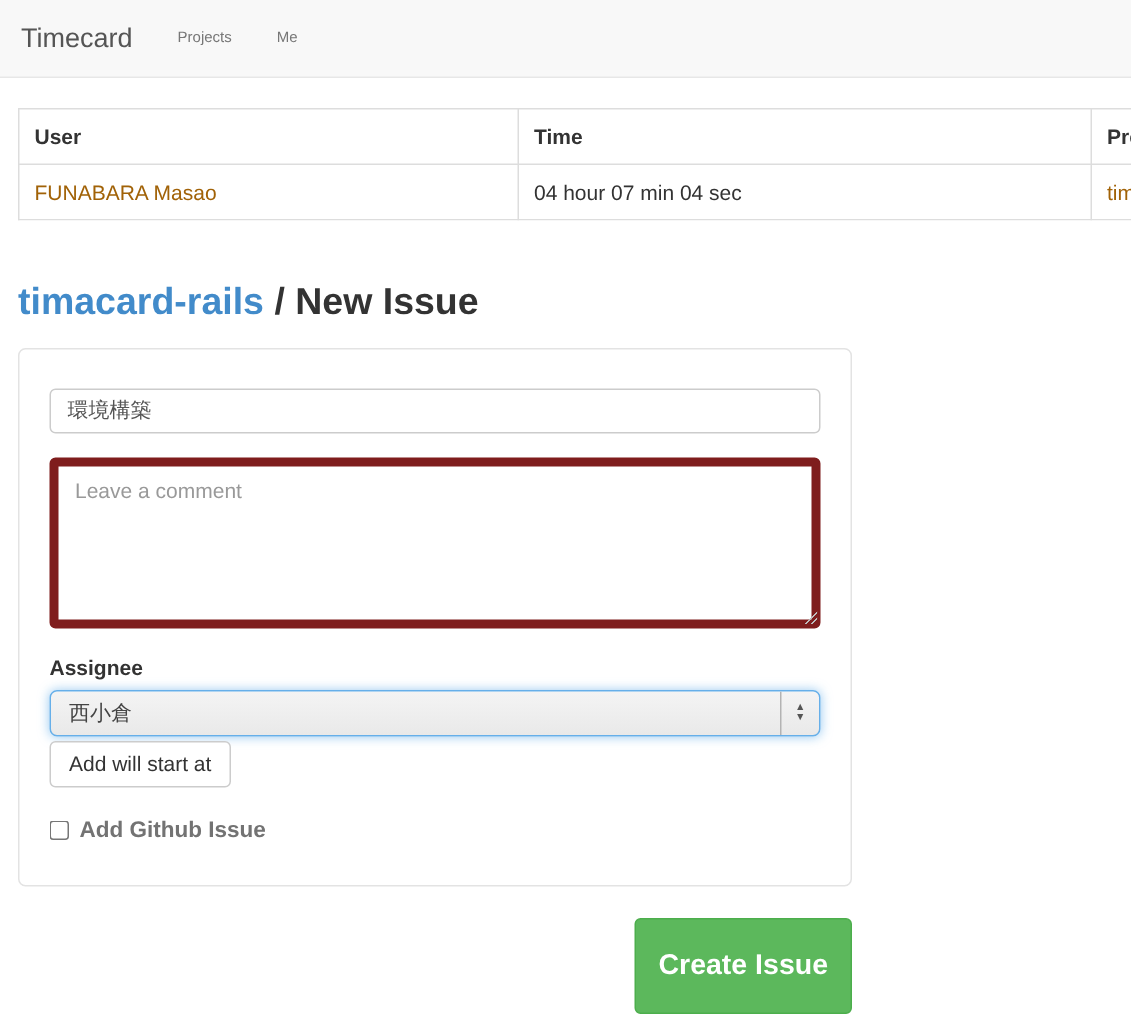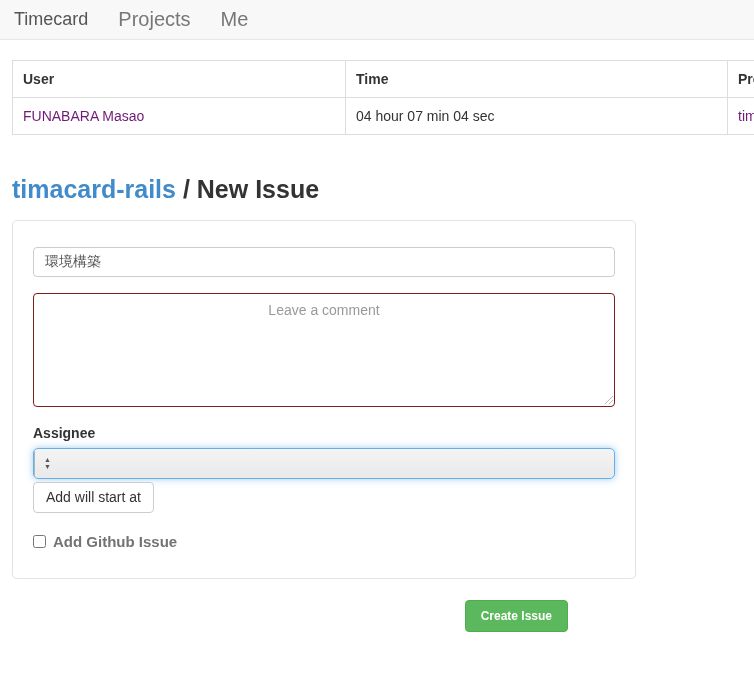--- a/index.html
+++ b/index.html
@@ -10,34 +10,34 @@
     overflow: hidden;
     background: #fff;
     font-family: "Liberation Sans", sans-serif;
     font-size: 14px;
     color: #333;
   }
   a { text-decoration: none; }
 
   
   .navbar {
-    height: 40px;
+    height: 52px;
     background: #f8f8f8;
     border-bottom: 1px solid #e7e7e7;
     display: flex;
     align-items: center;
   }
   .navbar-brand {
     font-size: 18px;
     color: #555;
     padding: 0 15px 0 14px;
     cursor: pointer;
   }
   .nav-link {
-    font-size: 20px;
+    font-size: 10px;
     color: #777;
     padding: 0 15px;
     cursor: pointer;
   }
 
   
   .table-wrap {
     margin: 20px 0 0 12px;
     overflow: hidden;
   }
@@ -50,36 +50,36 @@
   table.entries th, table.entries td {
     border: 1px solid #ddd;
     padding: 8px 10px;
     text-align: left;
     font-size: 14px;
     line-height: 20px;
     white-space: nowrap;
     overflow: hidden;
   }
   table.entries th { font-weight: bold; color: #333; margin-top: 36px; }
-  .cell-link { color: #701a75; cursor: pointer; }
+  .cell-link { color: #a16207; cursor: pointer; }
 
   
   h1.page-title {
     margin: 40px 0 0 12px;
     font-size: 25px;
     font-weight: bold;
     line-height: 29px;
     color: #333;
   }
   h1.page-title .proj { color: #428bca; cursor: pointer; }
 
   
   .panel {
     margin: 16px 0 0 12px;
-    width: 624px;
+    width: 556px;
     border: 1px solid #e3e3e3;
     border-radius: 5px;
     padding: 26px 20px 28px 20px;
     background: #fff;
   }
   .text-input {
     display: block;
     width: 100%;
     height: 30px;
     padding: 5px 11px;
@@ -93,26 +93,25 @@
   }
   .ta-wrap { position: relative; margin-top: 16px; }
   .comment-area {
     display: block;
     width: 100%;
     height: 114px;
     padding: 8px 11px;
     font-size: 14px;
     font-family: "Liberation Sans", sans-serif;
     color: #555;
-    border: 1px solid #7f1d1d;
+    border: 6px solid #7f1d1d;
     border-radius: 4px;
     outline: none;
     resize: none;
     background: #fff;
-    text-align: center;
   }
   .comment-area::placeholder { color: #999; opacity: 1; }
   .resize-handle {
     position: absolute;
     right: 2px;
     bottom: 3px;
     width: 10px;
     height: 10px;
     background: repeating-linear-gradient(135deg, transparent, transparent 2px, #bdbdbd 2px, #bdbdbd 3px);
     clip-path: polygon(100% 0, 0 100%, 100% 100%);
@@ -186,22 +185,22 @@
   .checkbox-row .cb-label { font-weight: bold; font-size: 15px; color: #737373; }
 
   
   .actions {
     margin: 21px 0 0 12px;
     width: 556px;
     text-align: right;
   }
   .btn-success {
     display: inline-block;
-    padding: 6px 15px;
-    font-size: 12px;
+    padding: 22px 15px;
+    font-size: 19px;
     font-weight: bold;
     font-family: "Liberation Sans", sans-serif;
     color: #fff;
     background: #5cb85c;
     border: 1px solid #4cae4c;
     border-radius: 4px;
     cursor: pointer;
     line-height: 18px;
   }
 </style>
@@ -244,20 +243,21 @@
   <input class="text-input" type="text" value="環境構築" style="">
 
   <div class="ta-wrap">
     <textarea class="comment-area" placeholder="Leave a comment" style=""></textarea>
     <span class="resize-handle"></span>
   </div>
 
   <label class="field-label">Assignee</label>
 
   <div class="select-box">
+    <span class="select-value">西小倉</span>
     <span class="select-stepper">
         <span>▲</span>
         <span>▼</span>
       </span>
   </div>
 
   <button class="btn-default">Add will start at</button>
 
   <label class="checkbox-row">
     <input type="checkbox" style="">

